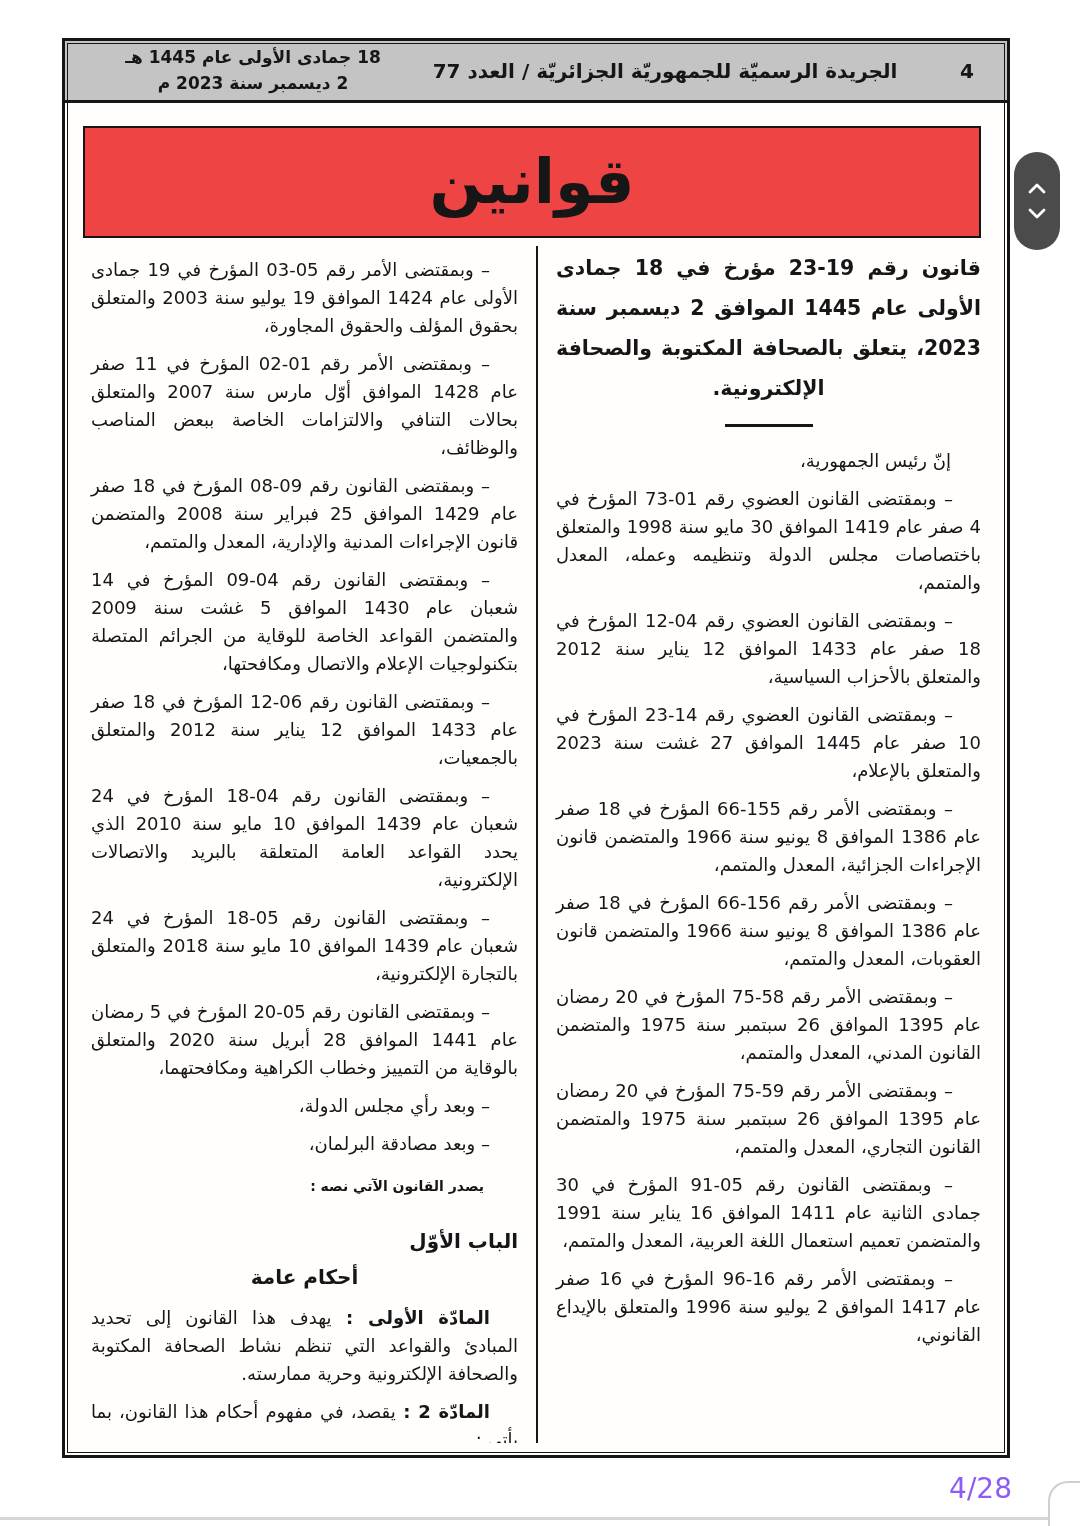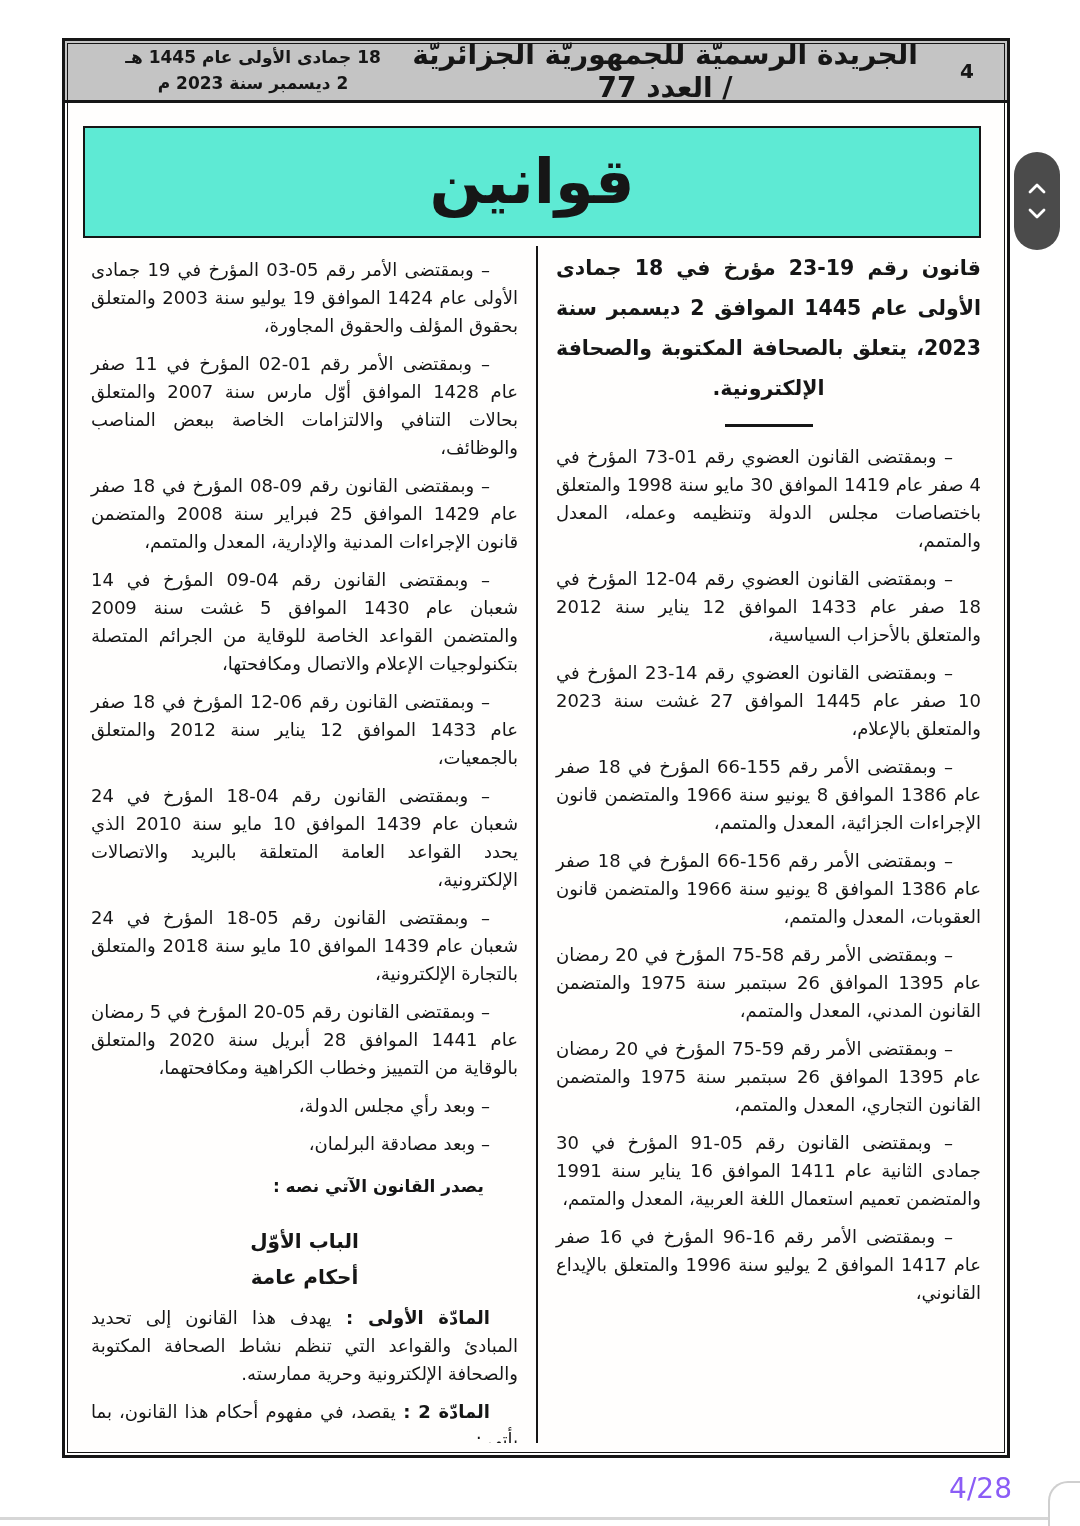--- a/index.html
+++ b/index.html
@@ -16,26 +16,26 @@
     content:"";position:absolute;inset:2px;border:1px solid #161616;
     pointer-events:none;z-index:5;
   }
   
   .gazette-header{
     position:absolute;top:0;left:0;right:0;height:62px;background:#c4c4c4;
     border-bottom:3px solid #161616;display:flex;direction:rtl;align-items:center;
     box-sizing:border-box;
   }
   .page-num{flex:0 0 80px;text-align:center;font-size:20px;font-weight:bold;}
-  .journal-title{flex:1;text-align:center;font-size:28px;font-weight:bold;}
+  .journal-title{flex:1;text-align:center;font-size:20px;font-weight:bold;}
   .dates{flex:0 0 300px;text-align:center;font-size:17px;font-weight:bold;line-height:1.5;padding-left:10px;margin-left:28px;}
   
   .laws-banner{
     position:absolute;top:85px;left:18px;right:26px;height:108px;
-    background:#5eead4;border:2px solid #161616;
+    background:#ef4444;border:2px solid #161616;
     display:flex;align-items:center;justify-content:center;
   }
   .laws-banner span{font-size:62px;font-weight:bold;line-height:1;}
   
   .columns{
     position:absolute;top:205px;left:18px;right:18px;bottom:12px;
     direction:rtl;display:flex;overflow:hidden;
   }
   .col{width:50%;box-sizing:border-box;}
   .col-right{padding-left:18px;padding-right:8px;border-left:2px solid #161616;}
@@ -44,22 +44,22 @@
   .p-body,.p-article{
     padding-top:10px;font-size:18px;line-height:28px;text-align:justify;
     text-indent:28px;
   }
   .p-law-title{
     font-weight:bold;font-size:20.5px;line-height:40px;text-align:justify;
     text-align-last:center;margin:0;padding-top:2px;
   }
   .p-rule{width:88px;border-top:3px solid #161616;margin:16px auto 6px;}
   .p-intro{padding-top:14px;font-size:18px;line-height:28px;text-align:right;text-indent:30px;}
-  .p-lead{padding-top:14px;font-size:17px;line-height:28px;font-weight:bold;text-align:right;text-indent:34px;}
-  .p-chapter{padding-top:24px;font-size:20px;line-height:34px;font-weight:bold;text-align:center;}
+  .p-lead{padding-top:14px;font-size:14px;line-height:28px;font-weight:bold;text-align:right;text-indent:34px;}
+  .p-chapter{padding-top:24px;font-size:20px;line-height:34px;font-weight:bold;}
   .p-chapter-sub{padding-top:2px;font-size:20px;line-height:34px;font-weight:bold;text-align:center;}
   .p-article b,.p-body b{font-weight:bold;}
   
   .scroll-pill{
     position:absolute;left:1014px;top:152px;width:46px;height:98px;
     background:#4b4b4b;border-radius:24px;display:flex;flex-direction:column;
     align-items:center;justify-content:center;gap:14px;z-index:20;
   }
   .scroll-btn{width:20px;height:12px;display:block;cursor:pointer;border:0;background:none;padding:0;}
   .page-indicator{
@@ -87,20 +87,21 @@
   </div>
 
   <div class="laws-banner">
     <span>قوانين</span>
   </div>
 
   <div class="columns">
     <div class="col col-right" id="col-right">
         <p class="p-law-title"><b>قانون رقم 19-23 مؤرخ في 18 جمادى الأولى عام 1445 الموافق 2 ديسمبر سنة 2023، يتعلق بالصحافة المكتوبة والصحافة الإلكترونية.</b></p>
         <div class="p-rule"></div>
+        <p class="p-intro"><span>إنّ رئيس الجمهورية،</span></p>
         <p class="p-body"><span>– وبمقتضى القانون العضوي رقم 01-73 المؤرخ في 4 صفر عام 1419 الموافق 30 مايو سنة 1998 والمتعلق باختصاصات مجلس الدولة وتنظيمه وعمله، المعدل والمتمم،</span></p>
         <p class="p-body"><span>– وبمقتضى القانون العضوي رقم 04-12 المؤرخ في 18 صفر عام 1433 الموافق 12 يناير سنة 2012 والمتعلق بالأحزاب السياسية،</span></p>
         <p class="p-body"><span>– وبمقتضى القانون العضوي رقم 14-23 المؤرخ في 10 صفر عام 1445 الموافق 27 غشت سنة 2023 والمتعلق بالإعلام،</span></p>
         <p class="p-body"><span>– وبمقتضى الأمر رقم 155-66 المؤرخ في 18 صفر عام 1386 الموافق 8 يونيو سنة 1966 والمتضمن قانون الإجراءات الجزائية، المعدل والمتمم،</span></p>
         <p class="p-body"><span>– وبمقتضى الأمر رقم 156-66 المؤرخ في 18 صفر عام 1386 الموافق 8 يونيو سنة 1966 والمتضمن قانون العقوبات، المعدل والمتمم،</span></p>
         <p class="p-body"><span>– وبمقتضى الأمر رقم 58-75 المؤرخ في 20 رمضان عام 1395 الموافق 26 سبتمبر سنة 1975 والمتضمن القانون المدني، المعدل والمتمم،</span></p>
         <p class="p-body"><span>– وبمقتضى الأمر رقم 59-75 المؤرخ في 20 رمضان عام 1395 الموافق 26 سبتمبر سنة 1975 والمتضمن القانون التجاري، المعدل والمتمم،</span></p>
         <p class="p-body"><span>– وبمقتضى القانون رقم 05-91 المؤرخ في 30 جمادى الثانية عام 1411 الموافق 16 يناير سنة 1991 والمتضمن تعميم استعمال اللغة العربية، المعدل والمتمم،</span></p>
         <p class="p-body"><span>– وبمقتضى الأمر رقم 16-96 المؤرخ في 16 صفر عام 1417 الموافق 2 يوليو سنة 1996 والمتعلق بالإيداع القانوني،</span></p>
       </div>

